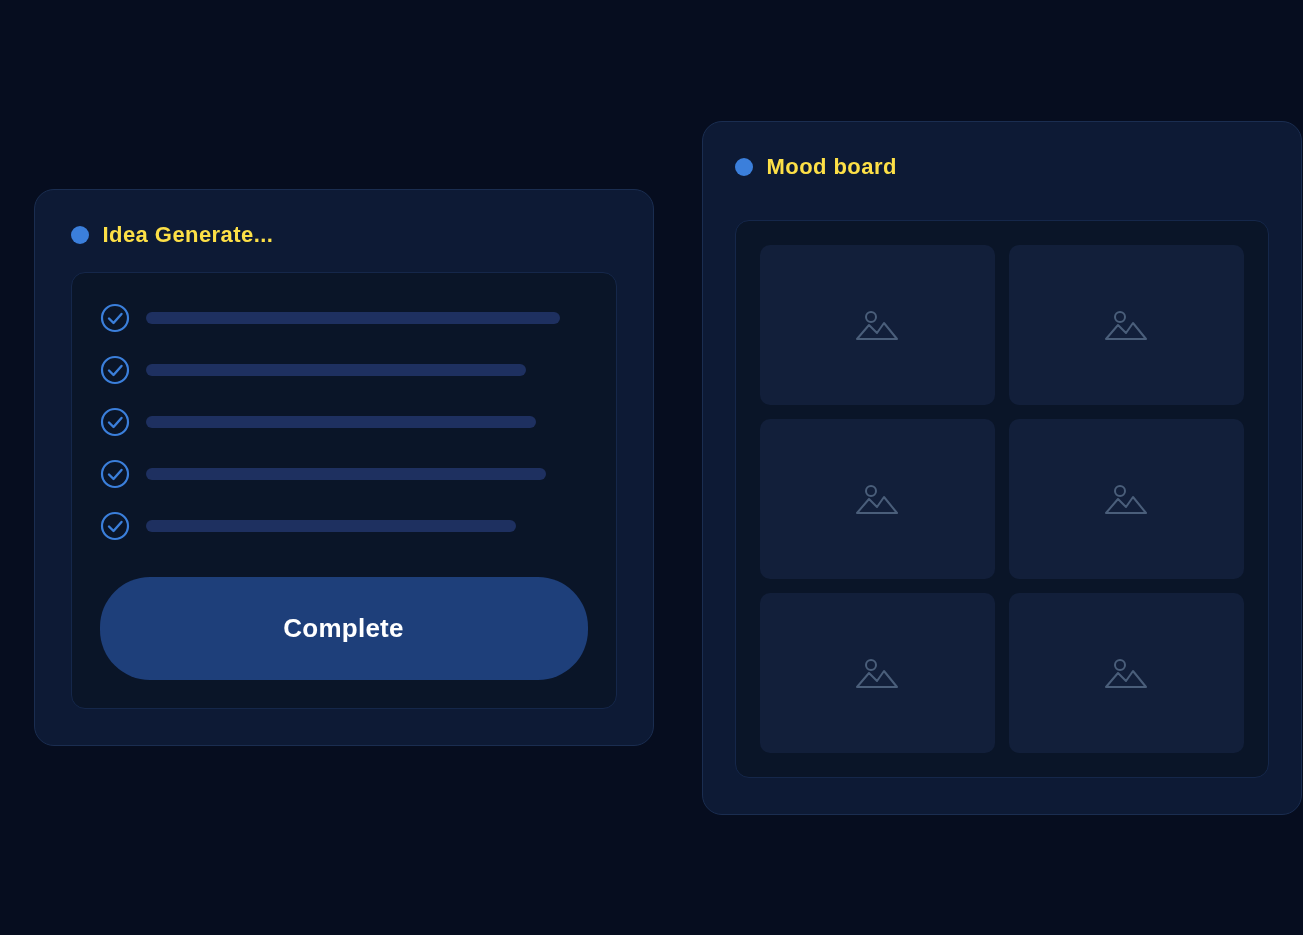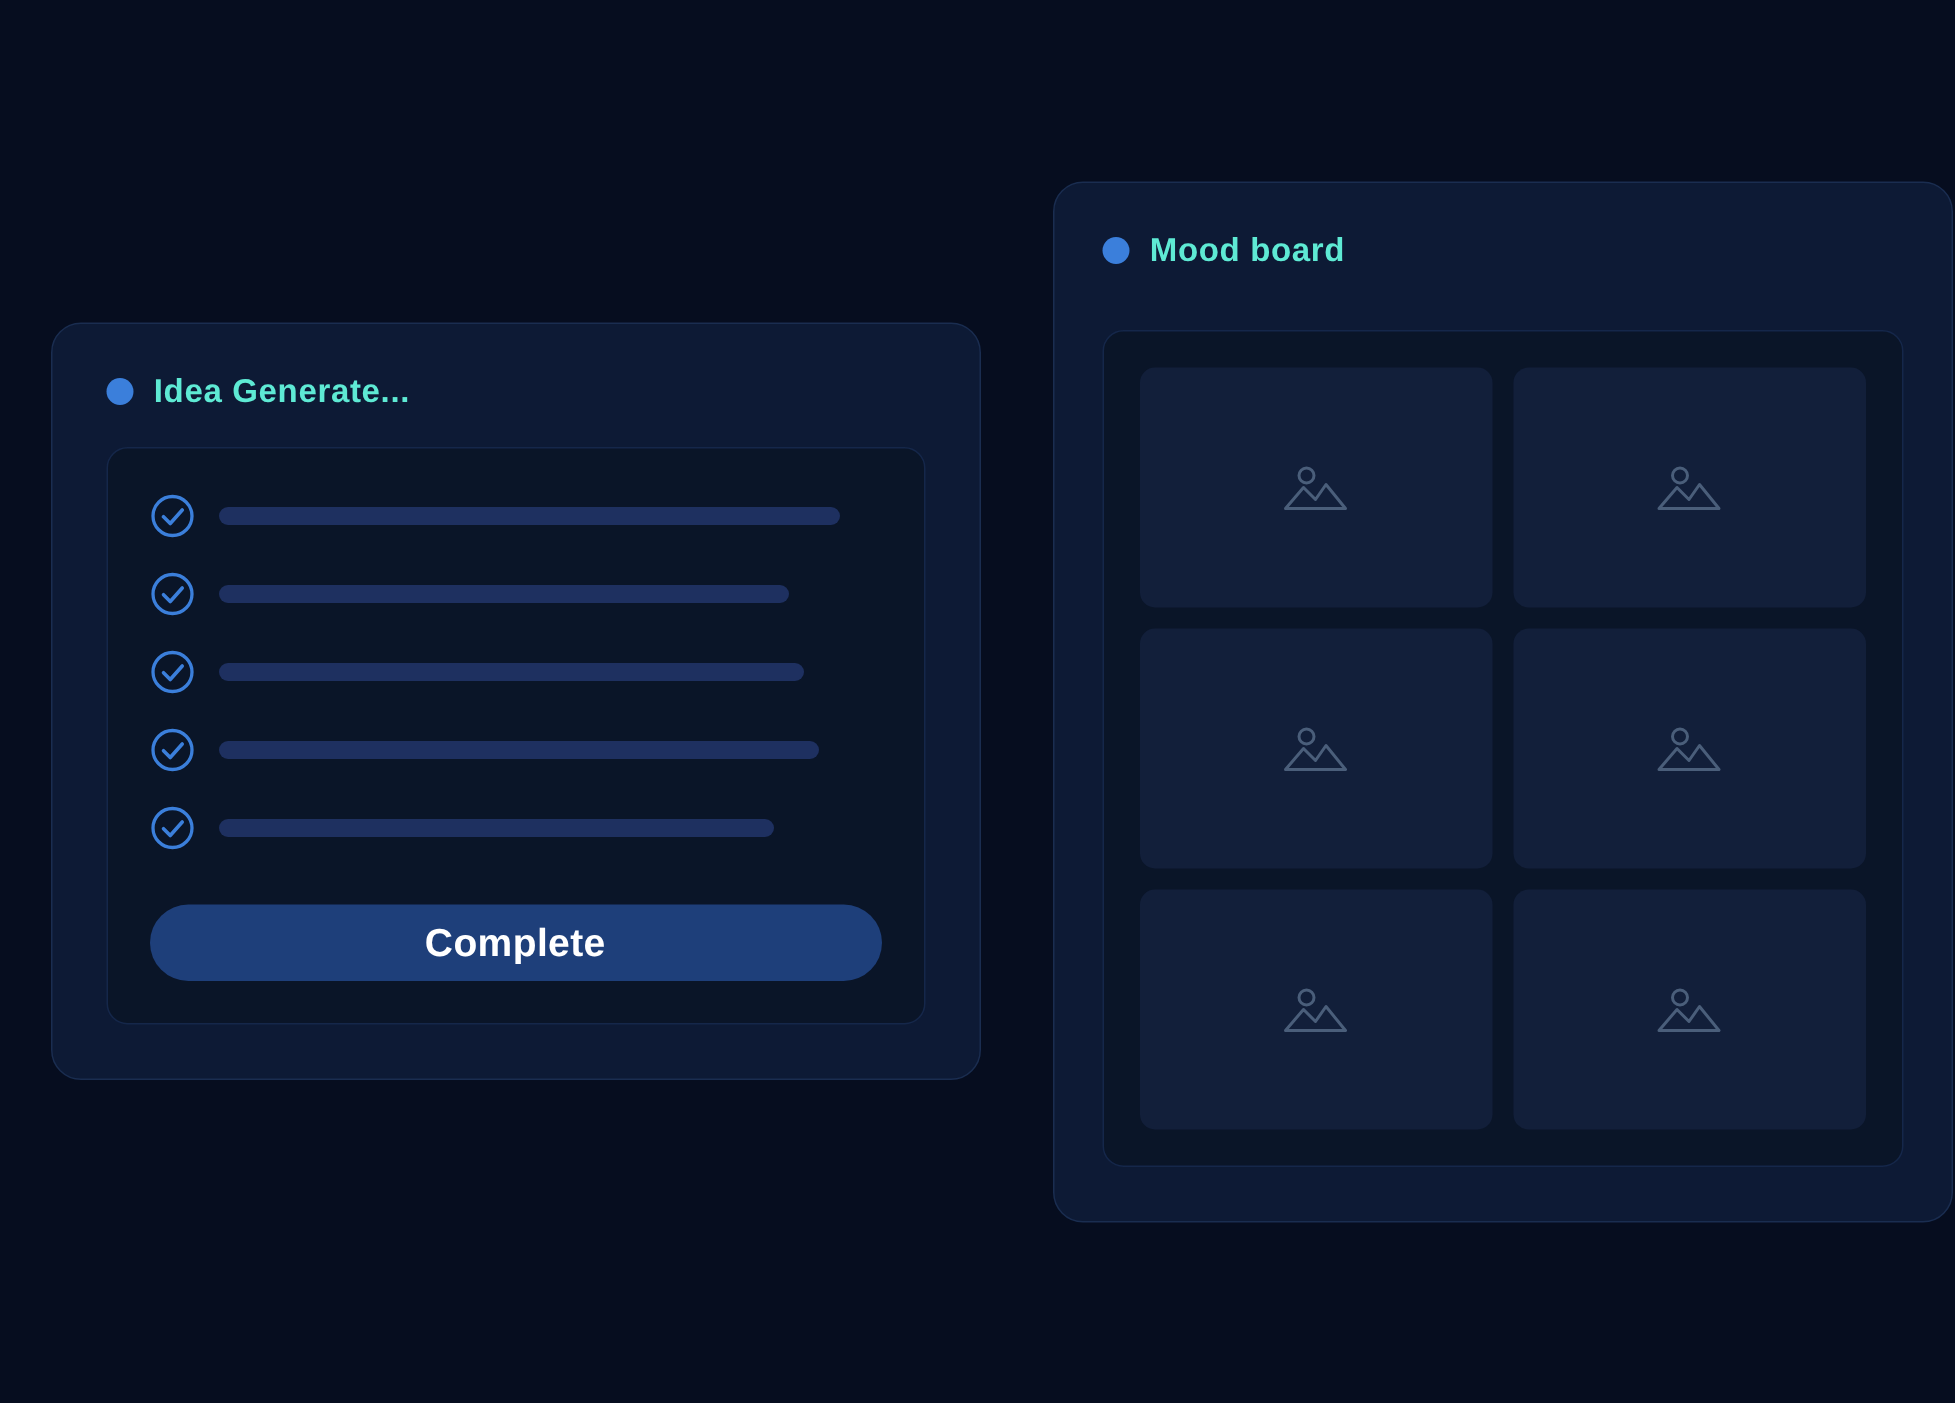--- a/index.html
+++ b/index.html
@@ -45,21 +45,21 @@
 
     .header-dot {
       width: 18px;
       height: 18px;
       border-radius: 50%;
       background: #3b7fdb;
       flex-shrink: 0;
     }
 
     .header-title {
-      color: #5eead4;
+      color: #fde047;
       font-size: 22px;
       font-weight: 600;
       letter-spacing: 0.02em;
     }
 
     .inner-card {
       background: #0a1528;
       border-radius: 14px;
       padding: 30px 28px 28px 28px;
       border: 1px solid #15274a;
@@ -86,21 +86,21 @@
       height: 12px;
       background: #1e3060;
       border-radius: 6px;
     }
 
     .complete-button {
       background: #1e3f7a;
       color: #ffffff;
       border: none;
       border-radius: 50px;
-      padding: 10px 0;
+      padding: 36px 0;
       width: 100%;
       font-size: 26px;
       font-weight: 700;
       cursor: pointer;
       letter-spacing: 0.01em;
     }
 
     
     .right-card {
       width: 600px;

